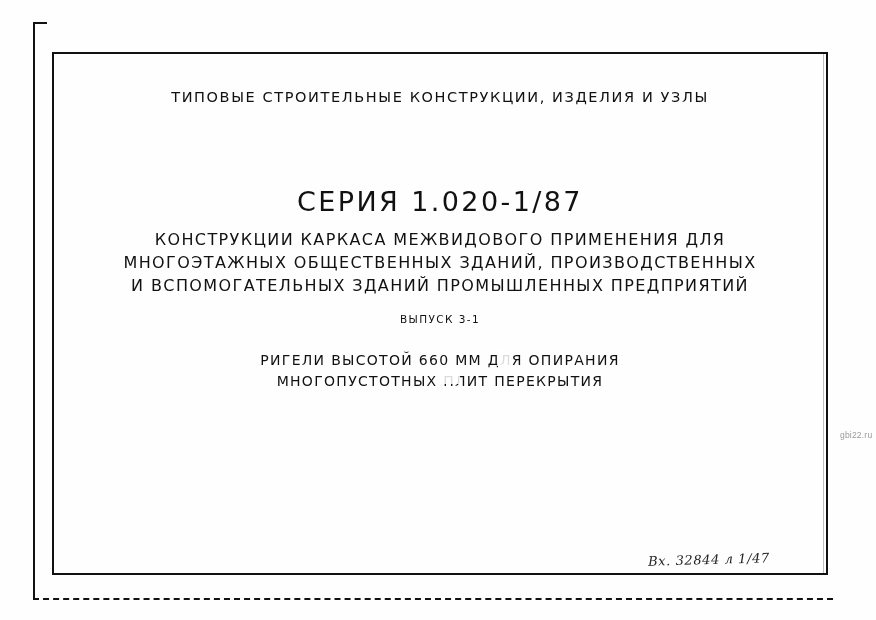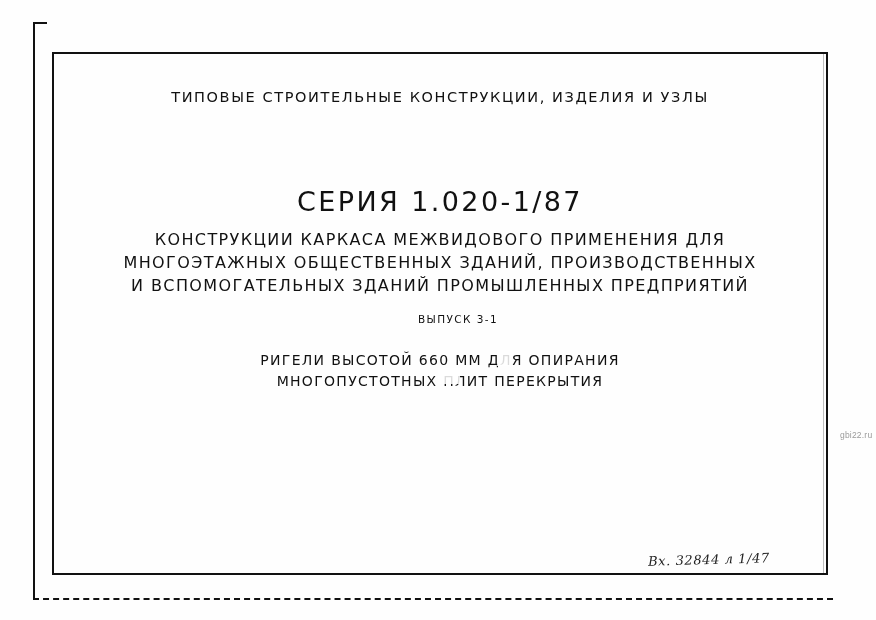--- a/index.html
+++ b/index.html
@@ -103,21 +103,20 @@
     letter-spacing: 1.4px;
     line-height: 1.45;
   }
 
   #issue-label {
     left: 52px;
     width: 776px;
     top: 312px;
     font-size: 10.5px;
     letter-spacing: 1.4px;
-    margin-left: 18px;
   }
 
   #issue-desc {
     left: 52px;
     width: 776px;
     top: 350px;
     font-size: 14px;
     letter-spacing: 1.3px;
     line-height: 1.5;
   }

